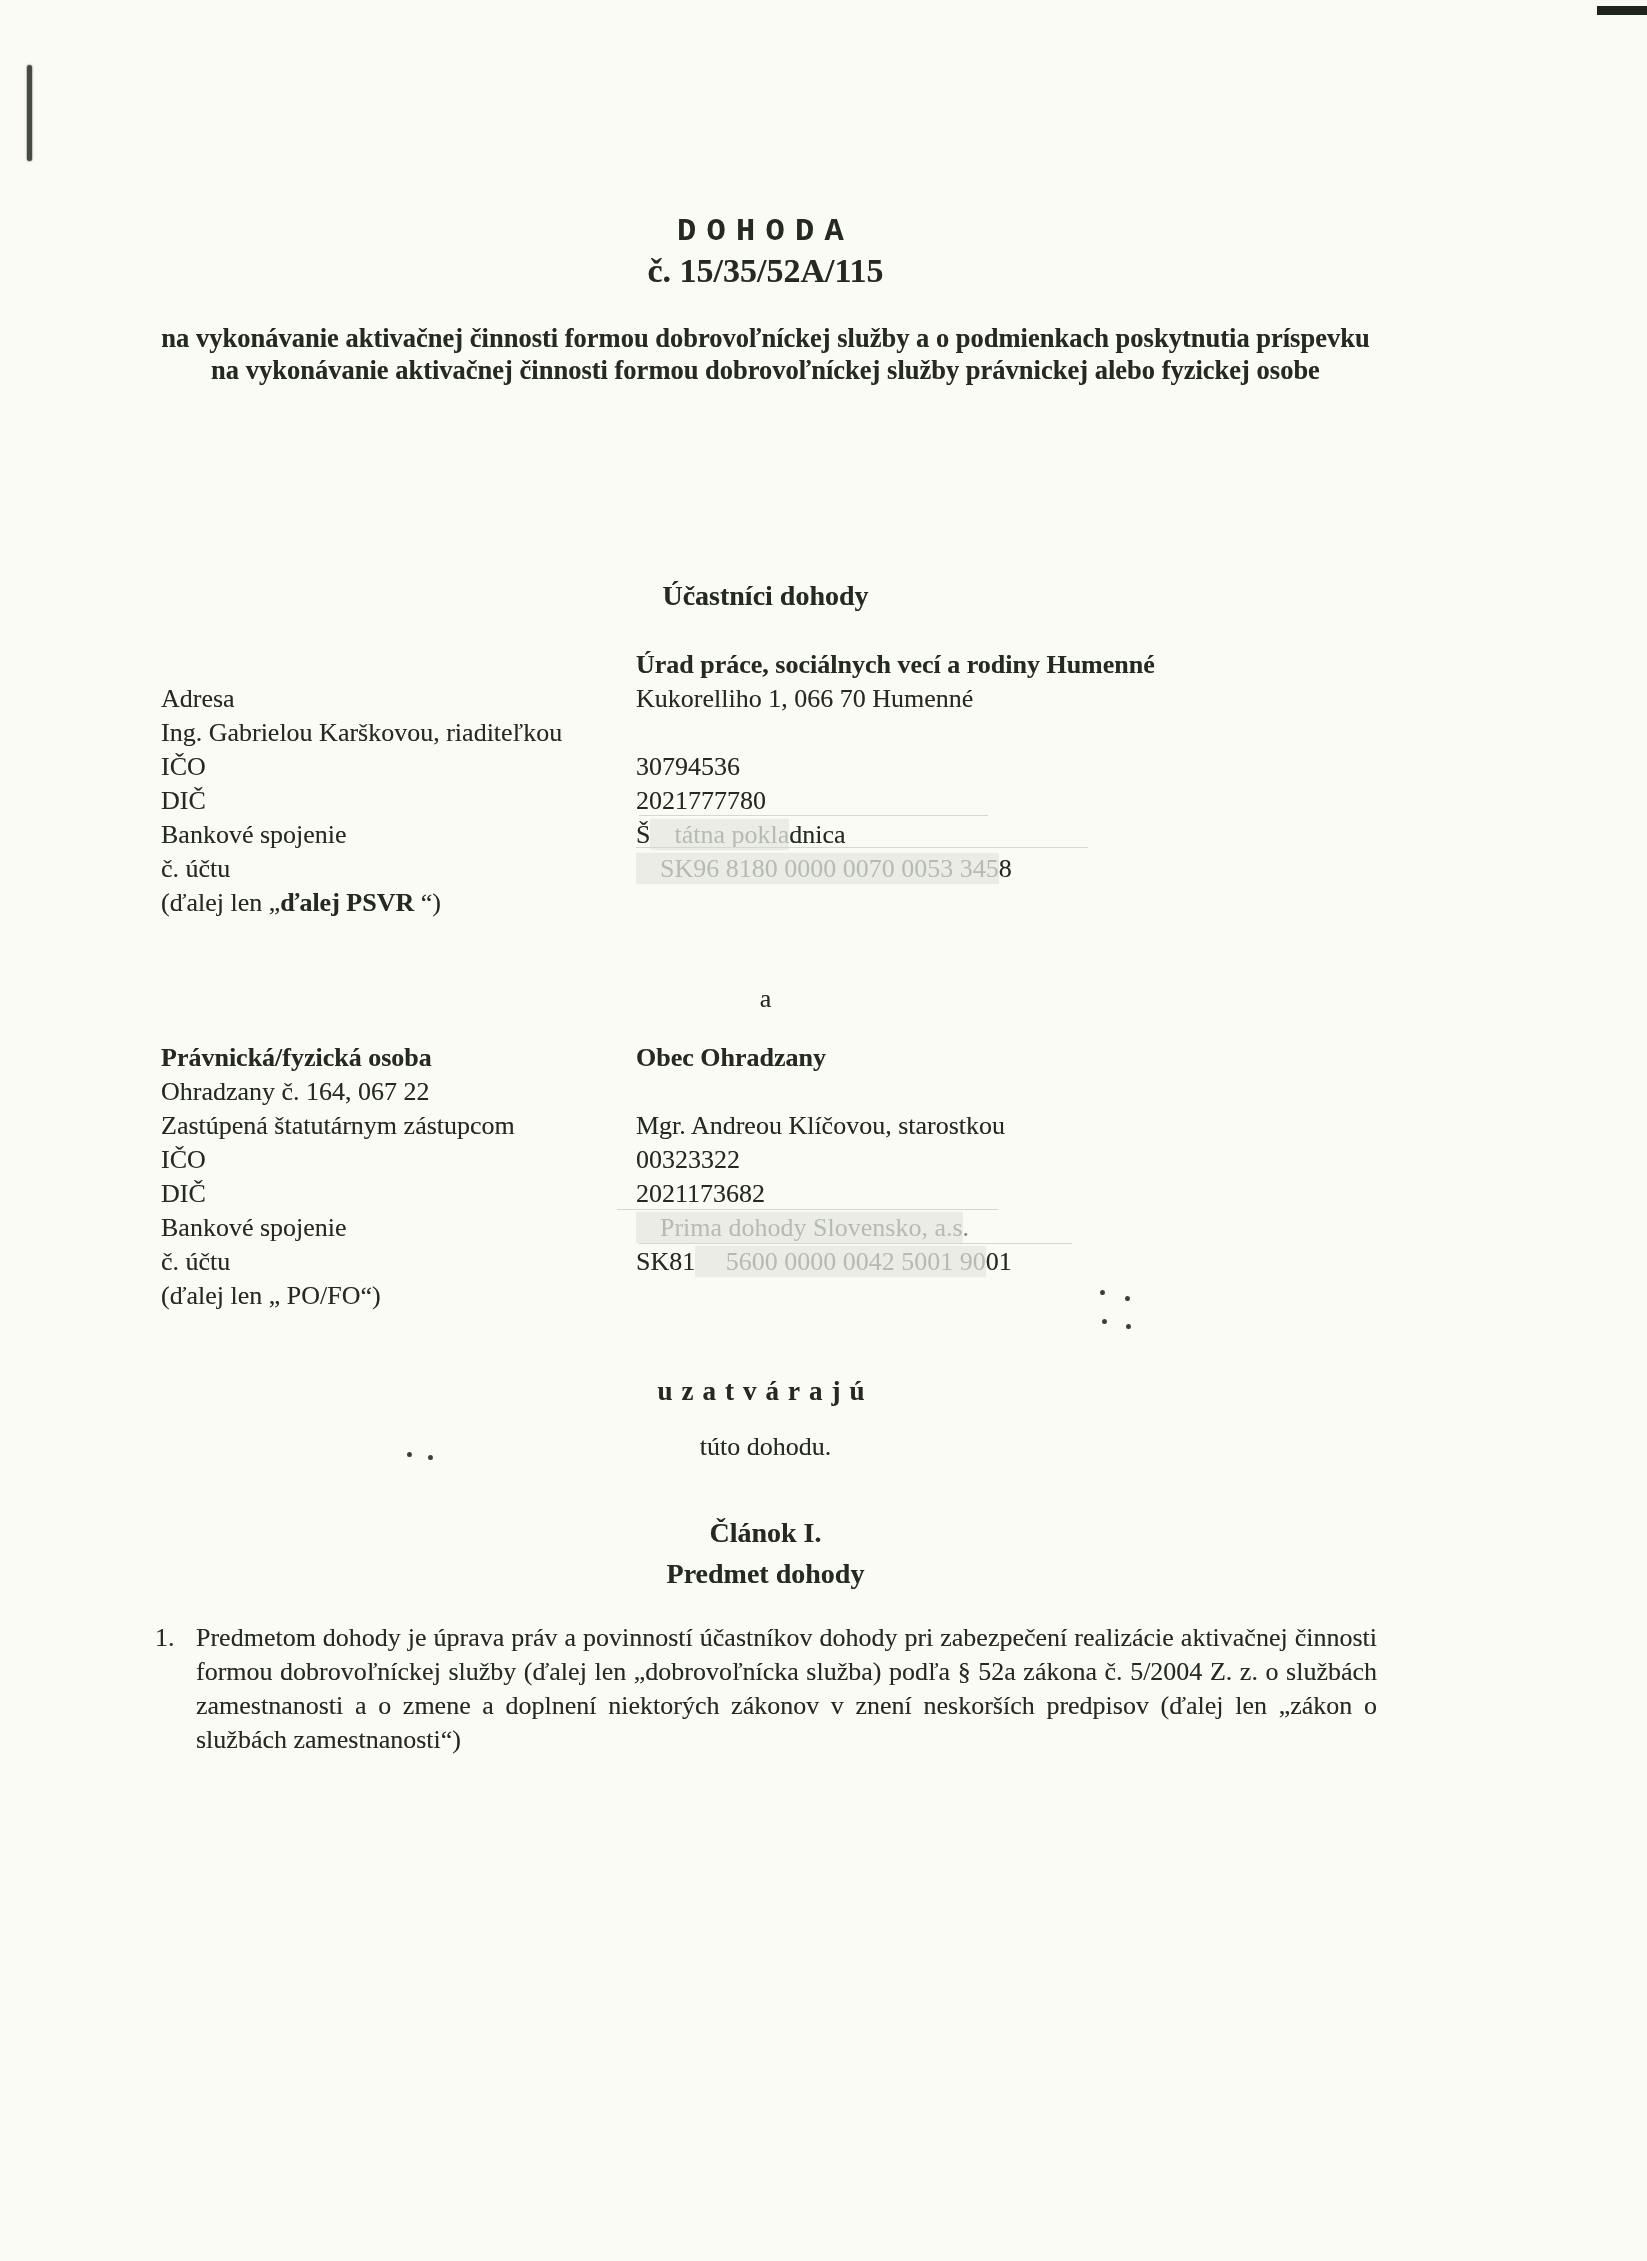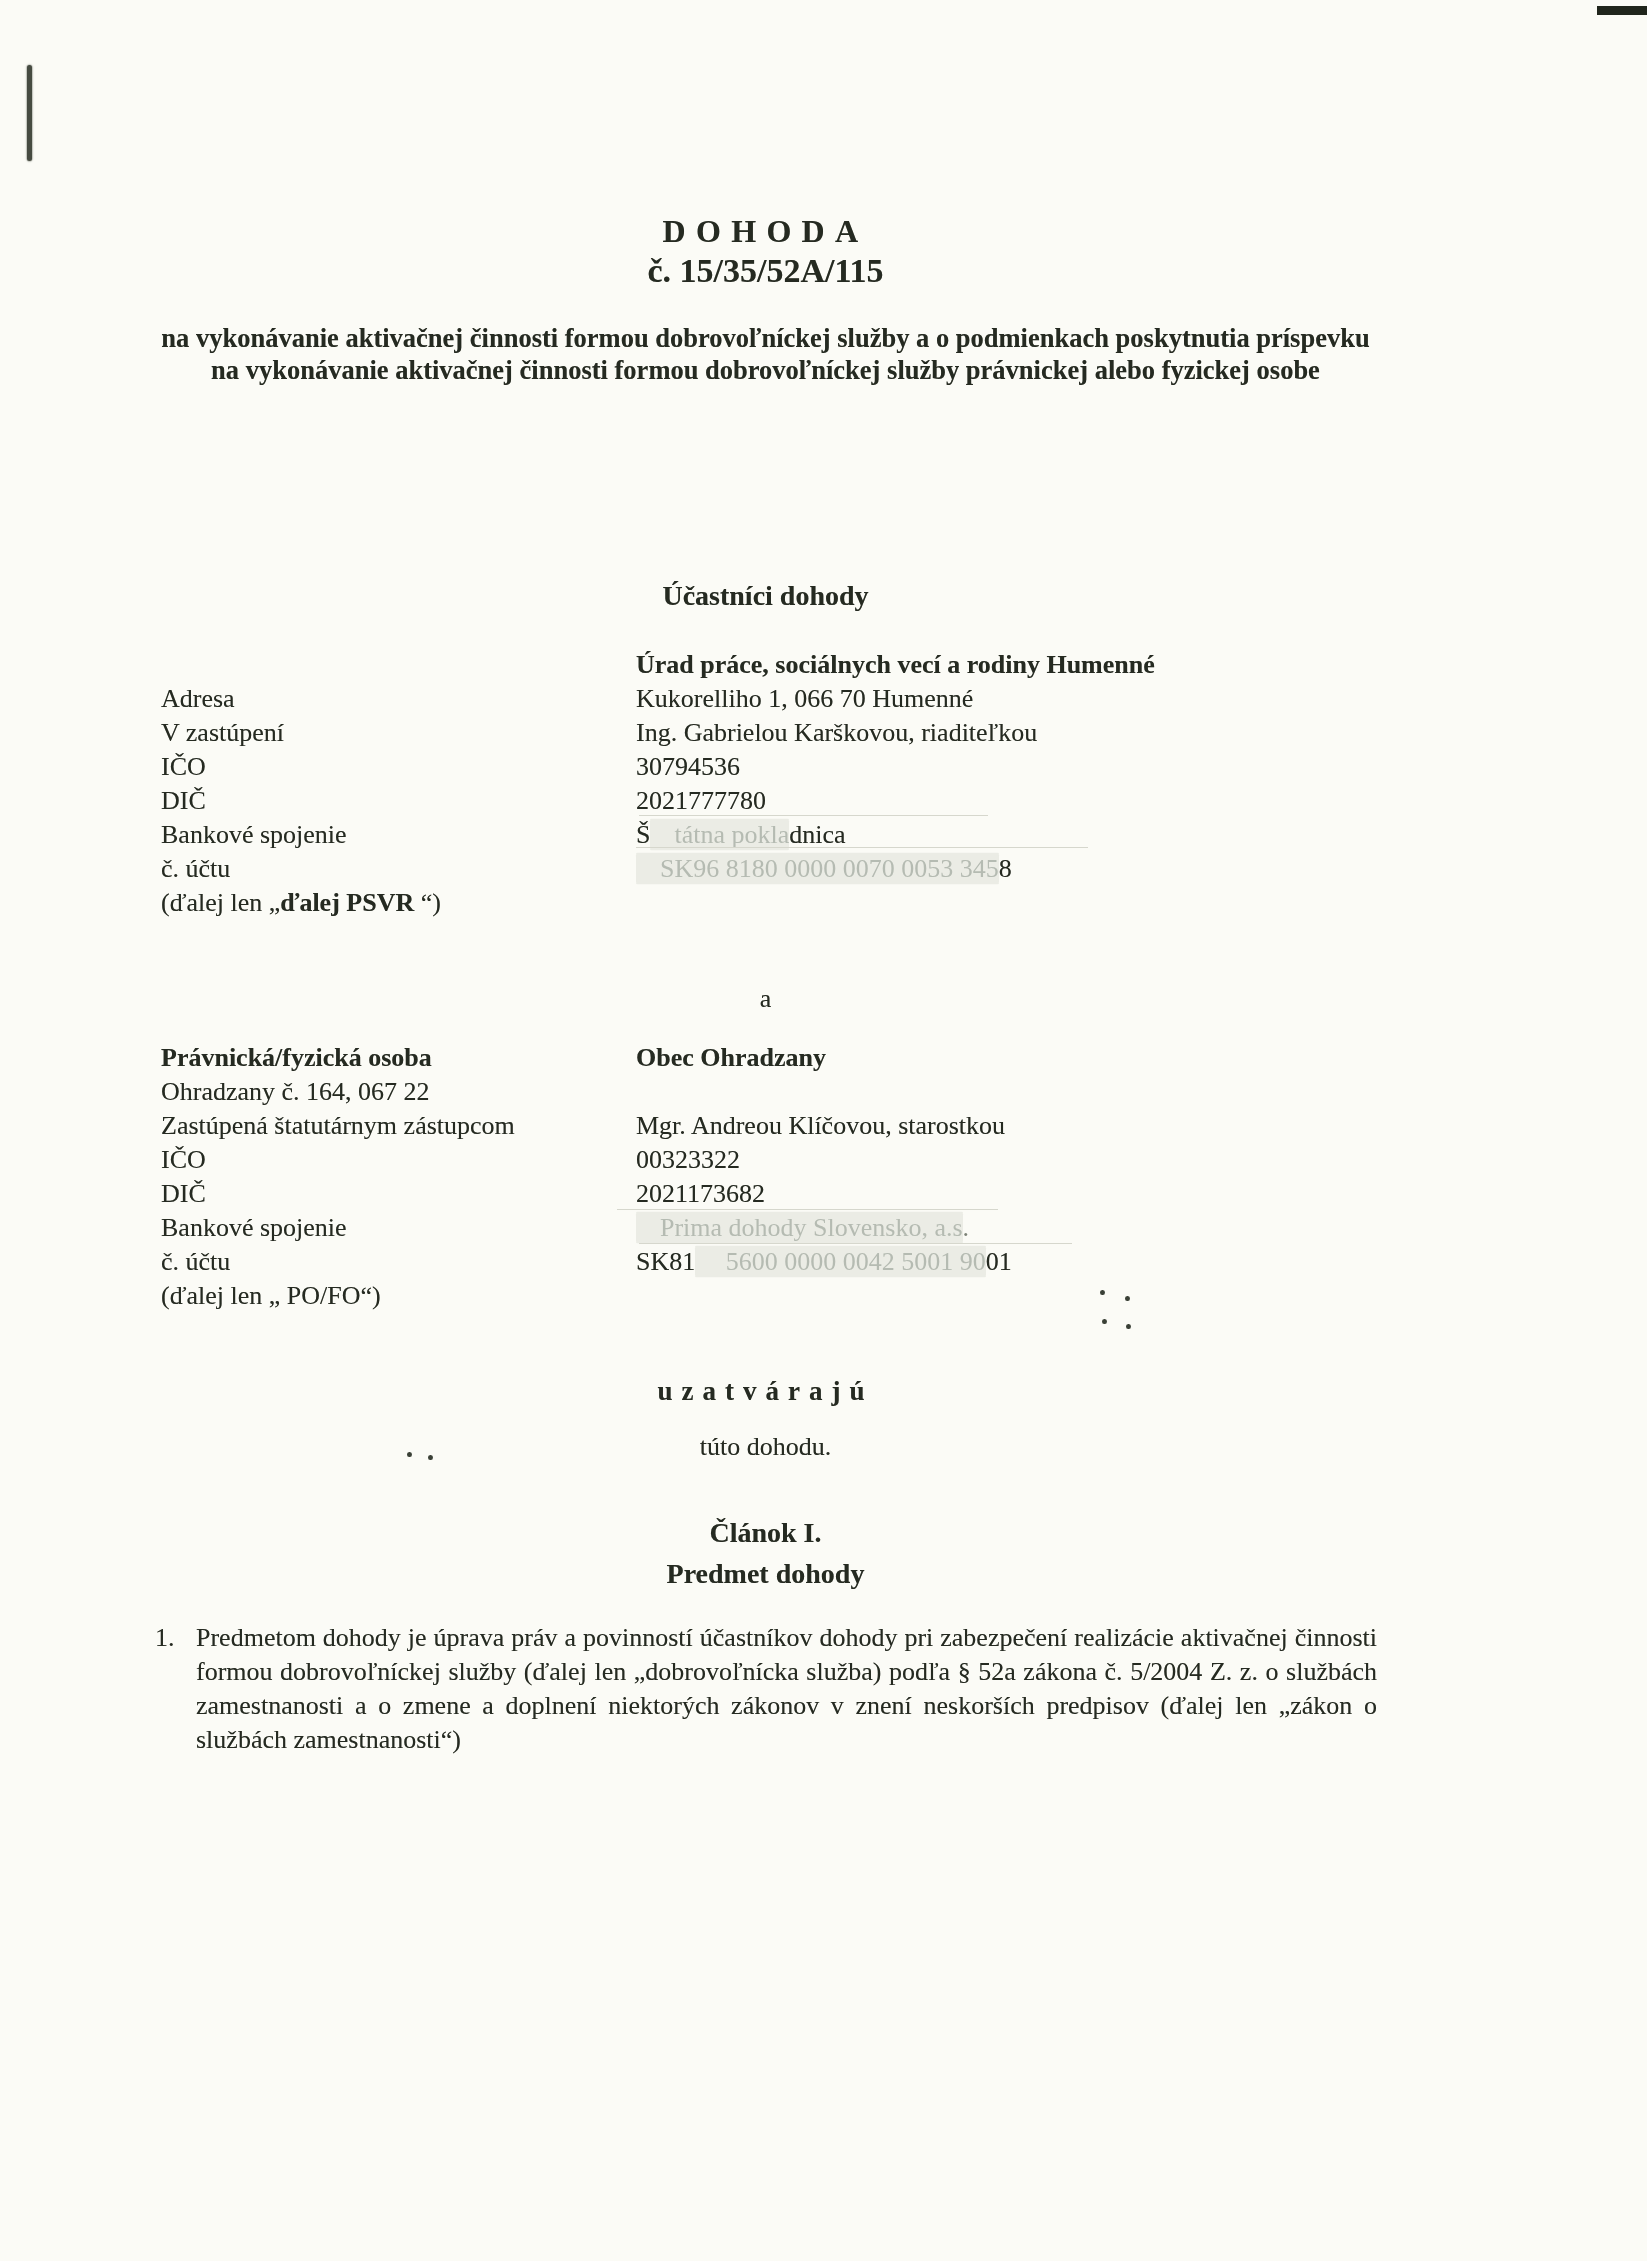--- a/index.html
+++ b/index.html
@@ -16,21 +16,21 @@
   .block { left:155px; width:1221px; }
 
   
   .left-bar { left:26.5px; top:65px; width:5.8px; height:96px; background:#464b41; border-radius:2.6px;
               box-shadow:0 0 1.3px 0.6px rgba(70,75,65,0.5); }
   .top-right-bar { left:1597px; top:5.8px; width:50px; height:9px; background:#20251c; }
   .dot { position:absolute; width:4.5px; height:5.2px; background:#3a4036; border-radius:50%; }
   .tape-line { position:absolute; height:1.3px; background:#d6d7cd; }
 
   
-  .doc-title { top:213px; font-size:32px; font-weight:bold; letter-spacing:10.3px; }
+  .doc-title { top:213px; font-size:32px; font-weight:bold; letter-spacing:10.3px;font-family:Liberation Mono, monospace; }
   .doc-number { top:252px; font-size:34px; font-weight:bold; }
   .doc-subtitle { top:322px; font-size:26.5px; font-weight:bold; line-height:32px; }
   .intro { top:453px; font-size:26px; line-height:32px; }
   .participants-heading { top:580px; font-size:28px; font-weight:bold; }
 
   .party { left:161px; width:1227px; font-size:26px; line-height:34px; }
   .party1 { top:648px; }
   .party2 { top:1041px; }
   .prow { display:flex; }
   .plabel { width:475px; flex:none; }
@@ -70,21 +70,20 @@
   <div class="abs party party1">
     <div class="prow">
       <div class="plabel"></div>
       <div class="pvalue bold">Úrad práce, sociálnych vecí a rodiny Humenné</div>
     </div>
     <div class="prow">
       <div class="plabel">Adresa</div>
       <div class="pvalue">Kukorelliho 1, 066 70 Humenné</div>
     </div>
     <div class="prow">
-      <div class="plabel">V zastúpení</div>
       <div class="pvalue">Ing. Gabrielou Karškovou, riaditeľkou</div>
     </div>
     <div class="prow">
       <div class="plabel">IČO</div>
       <div class="pvalue">30794536</div>
     </div>
     <div class="prow">
       <div class="plabel">DIČ</div>
       <div class="pvalue">2021777780</div>
     </div>

